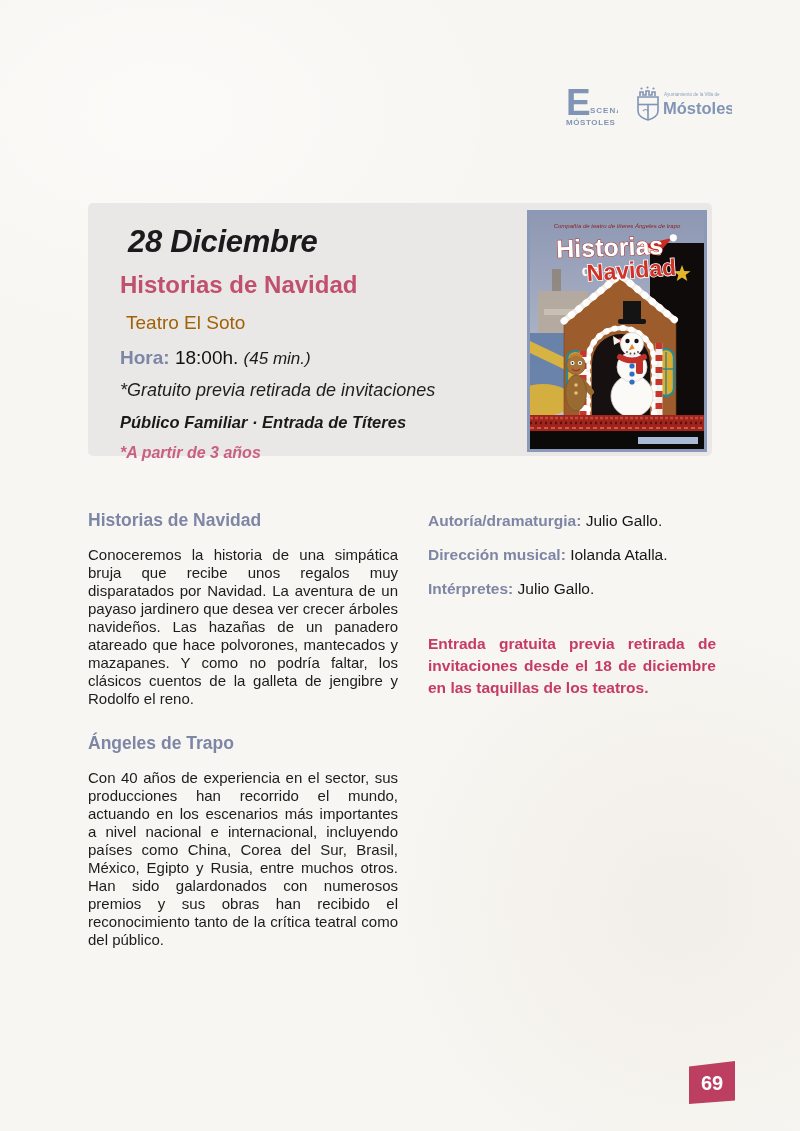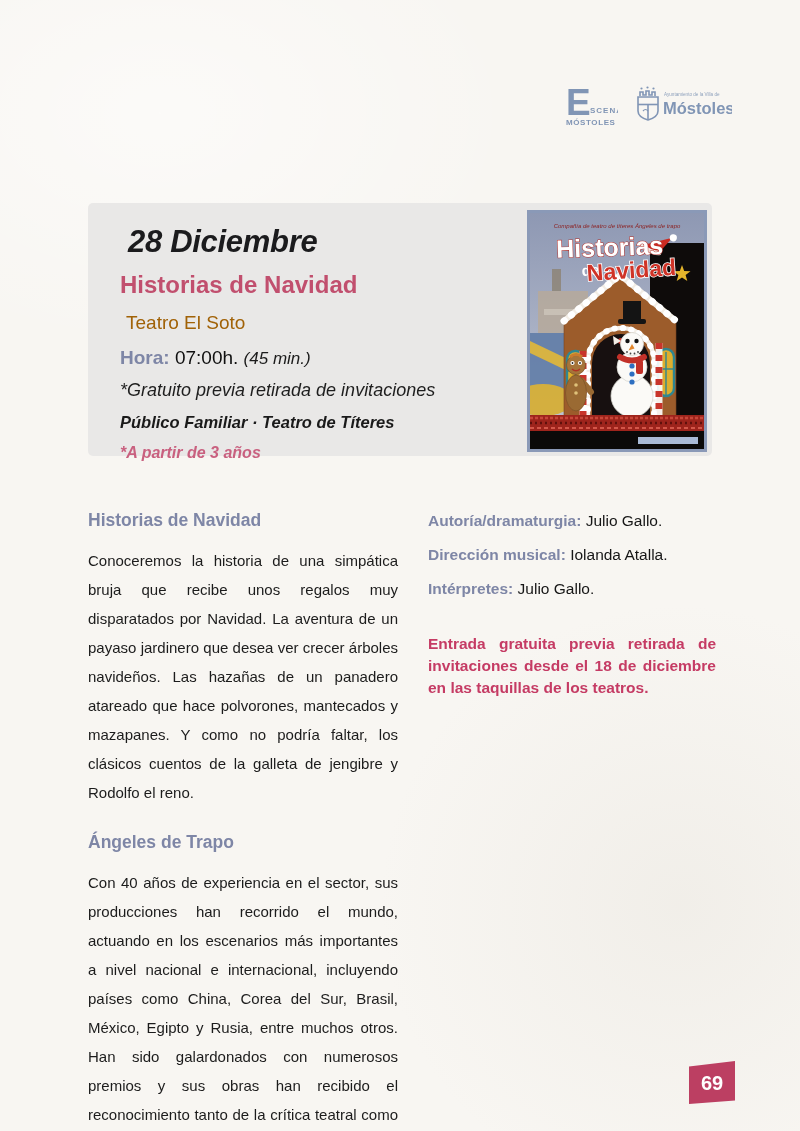--- a/index.html
+++ b/index.html
@@ -44,21 +44,21 @@
     border:3px solid #8a99b7;background:#9aa3ba;
   }
   .poster svg{display:block;}
 
   
   .col-left{position:absolute;left:88px;top:510px;width:310px;}
   .col-right{position:absolute;left:428px;top:512px;width:288px;}
   .sec-heading{font-size:17.5px;font-weight:700;color:#7e86a6;margin:0;}
   .sec-heading.second{margin-top:25px;}
   .para{
-    font-size:15px;line-height:29px;color:#1c1c1c;
+    font-size:15px;line-height:18px;color:#1c1c1c;
     text-align:justify;margin:15px 0 0 0;
   }
   .credit-row{font-size:15.5px;margin:0 0 16px 0;color:#161616;}
   .credit-label{color:#7e86a6;font-weight:600;}
   .ticket-note{
     font-size:15.5px;font-weight:700;color:#c53b64;line-height:22px;
     text-align:justify;margin:35px 0 0 0;
   }
 
   
@@ -97,25 +97,25 @@
     </svg>
   </div>
 
   <div class="event-card">
     <div class="card-text">
       <p class="ev-date">28 Diciembre</p>
       <p class="ev-title">Historias de Navidad</p>
       <p class="ev-venue">Teatro El Soto</p>
       <p class="ev-time">
         <span class="t-label">Hora:</span>
-        <span class="t-value">07:00h.</span>
+        <span class="t-value">18:00h.</span>
         <span class="t-dur">(45 min.)</span>
       </p>
       <p class="ev-free">*Gratuito previa retirada de invitaciones</p>
-      <p class="ev-aud">Público Familiar · Teatro de Títeres</p>
+      <p class="ev-aud">Público Familiar · Entrada de Títeres</p>
       <p class="ev-age">*A partir de 3 años</p>
     </div>
 
     <div class="poster">
       <svg width="174" height="236" viewBox="0 0 174 236">
         <defs>
           <linearGradient id="sky" x1="0" y1="0" x2="0" y2="1">
             <stop offset="0" stop-color="#8e98b3"></stop>
             <stop offset="1" stop-color="#c3c8d5"></stop>
           </linearGradient>

